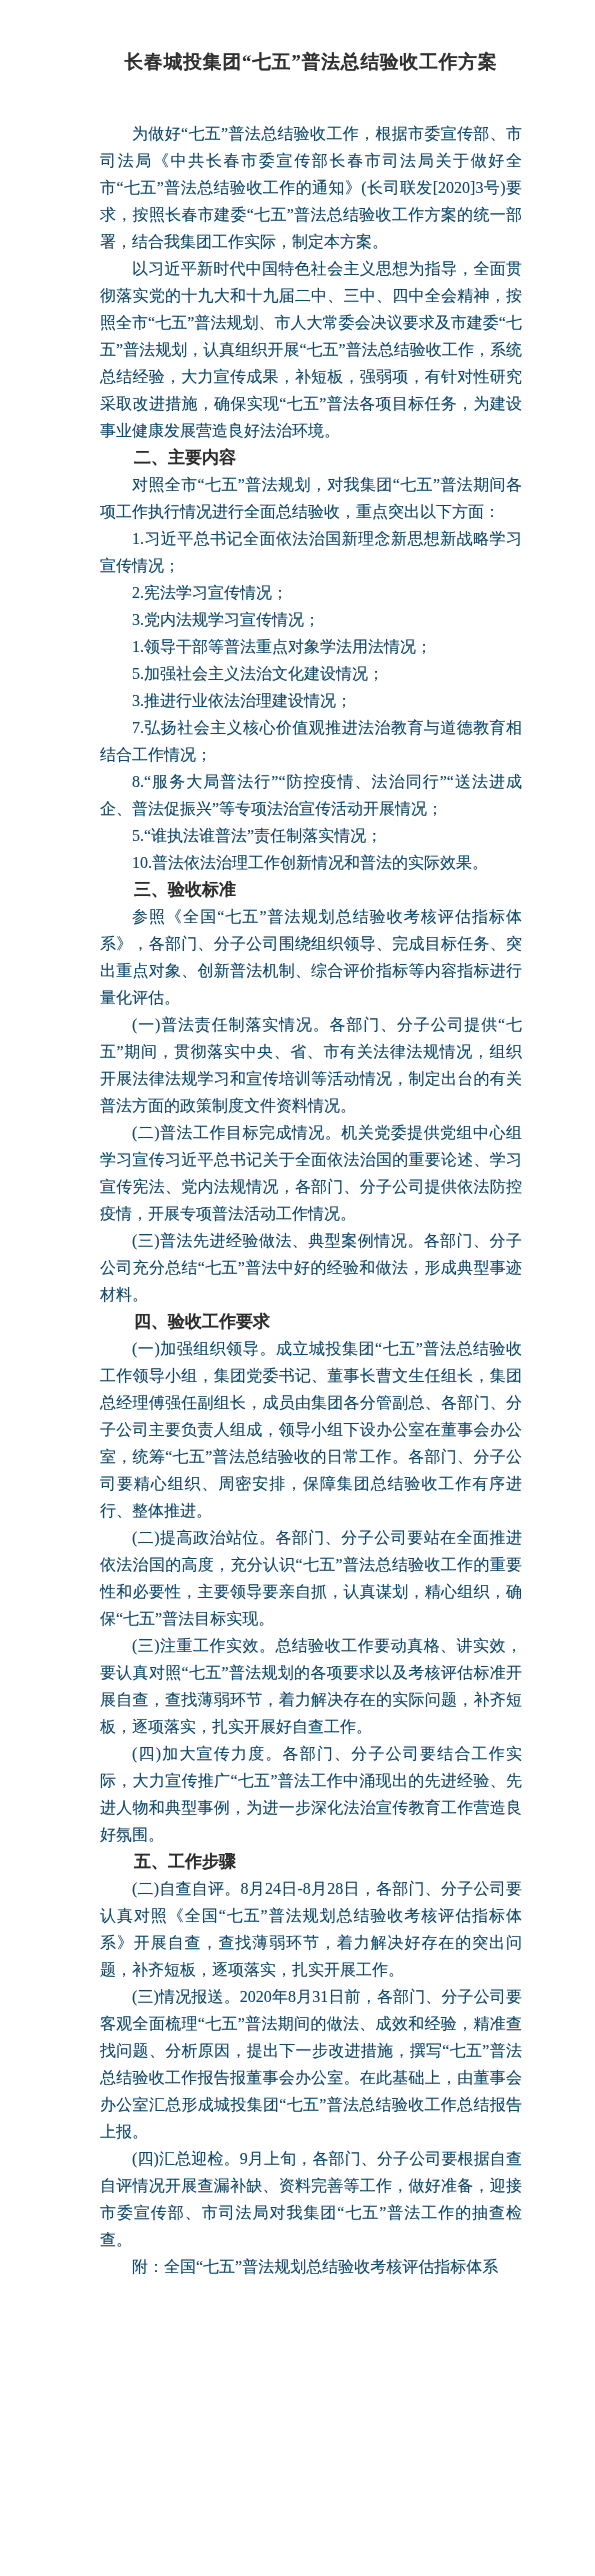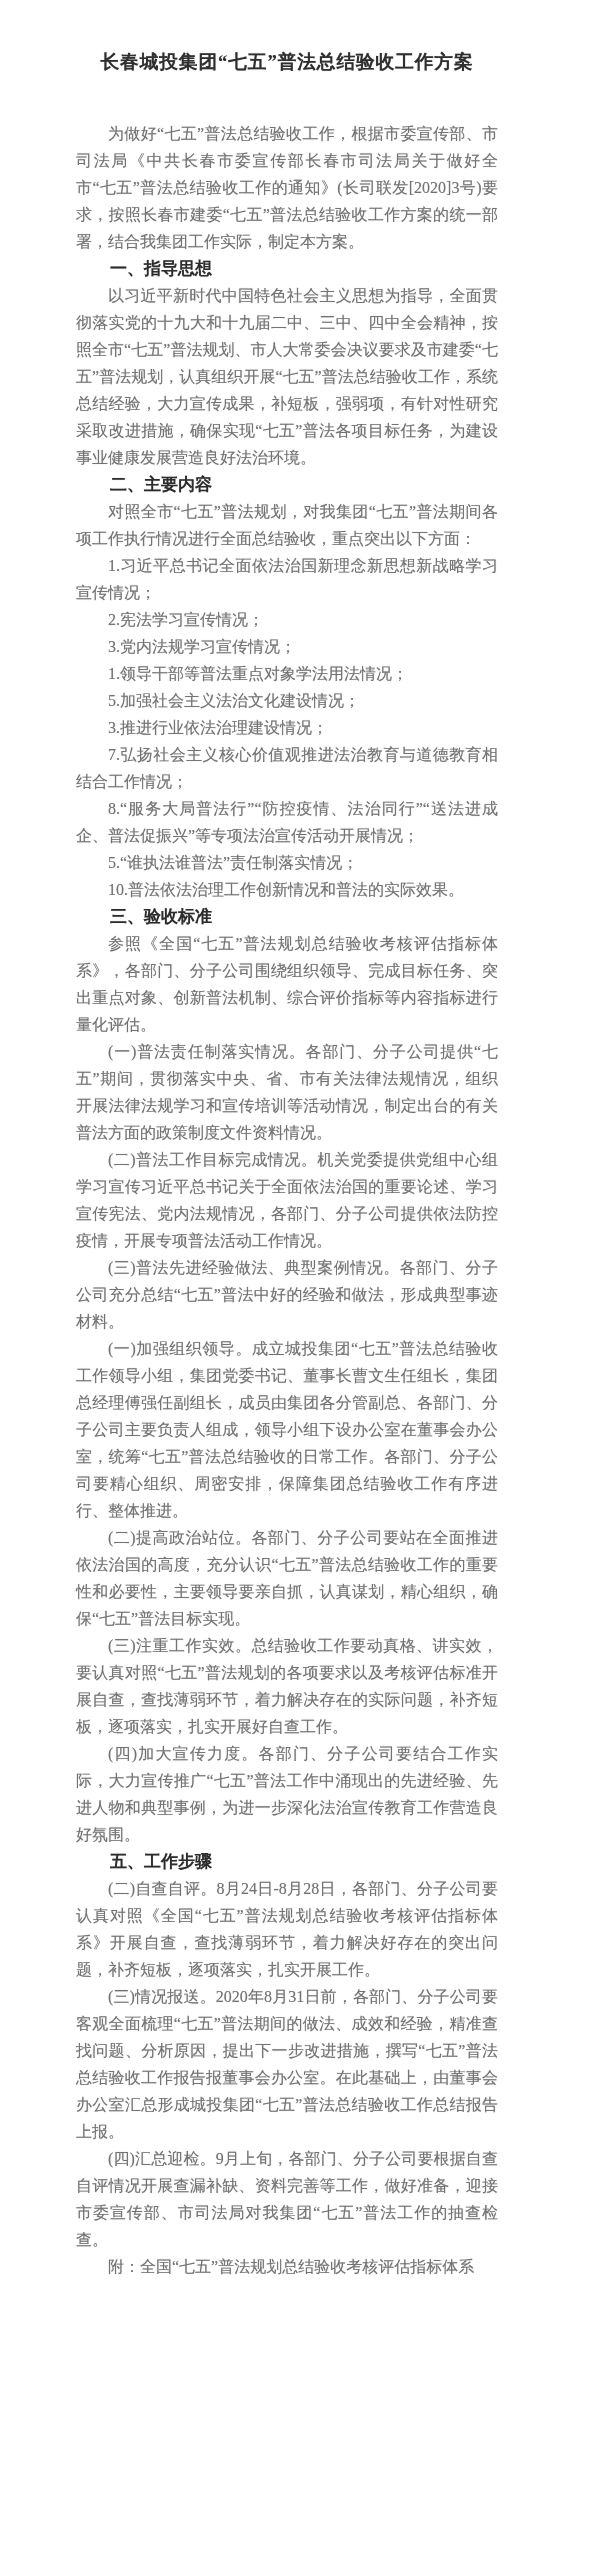--- a/index.html
+++ b/index.html
@@ -9,41 +9,41 @@
   }
   .page {
     position: relative;
     width: 596px;
     height: 2576px;
     background: #ffffff;
     overflow: hidden;
   }
   .content {
     position: absolute;
-    left: 76px;
+    left: 100px;
     top: 0;
     width: 422px;
   }
   .doc-title {
     margin: 47px 0 44px 0;
     text-align: center;
     font-family: "Liberation Serif", "DejaVu Serif", serif;
     font-weight: 700;
     font-size: 18.7px;
     line-height: 29px;
     letter-spacing: 0.9px;
     color: #2f2f2f;
     text-shadow: 0 0 0.9px rgba(47,47,47,0.40);
   }
   .block {
     margin: 0;
     font-family: "Liberation Serif", "DejaVu Serif", serif;
     font-size: 16px;
     line-height: 27px;
-    color: #737373;
+    color: #0c4a6e;
     text-align: justify;
     text-indent: 2em;
     word-break: break-all;
     text-shadow: 0 0 0.9px rgba(61,61,61,0.35);
   }
   .section-heading {
     font-family: "Liberation Sans", "DejaVu Sans", sans-serif;
     font-weight: 700;
     font-size: 17px;
     color: #2c2c2c;
@@ -51,39 +51,39 @@
   }
 </style>
 </head>
 <body>
 
 <div class="page">
   <div class="content">
     <h1 class="doc-title">长春城投集团“七五”普法总结验收工作方案</h1>
     <div id="doc-body">
         <p class="block">为做好“七五”普法总结验收工作，根据市委宣传部、市司法局《中共长春市委宣传部长春市司法局关于做好全市“七五”普法总结验收工作的通知》(长司联发[2020]3号)要求，按照长春市建委“七五”普法总结验收工作方案的统一部署，结合我集团工作实际，制定本方案。</p>
-        <p class="block section-heading">一、指导思想</p>
         <p class="block">以习近平新时代中国特色社会主义思想为指导，全面贯彻落实党的十九大和十九届二中、三中、四中全会精神，按照全市“七五”普法规划、市人大常委会决议要求及市建委“七五”普法规划，认真组织开展“七五”普法总结验收工作，系统总结经验，大力宣传成果，补短板，强弱项，有针对性研究采取改进措施，确保实现“七五”普法各项目标任务，为建设事业健康发展营造良好法治环境。</p>
         <p class="block section-heading">二、主要内容</p>
         <p class="block">对照全市“七五”普法规划，对我集团“七五”普法期间各项工作执行情况进行全面总结验收，重点突出以下方面：</p>
         <p class="block">1.习近平总书记全面依法治国新理念新思想新战略学习宣传情况；</p>
         <p class="block">2.宪法学习宣传情况；</p>
         <p class="block">3.党内法规学习宣传情况；</p>
         <p class="block">1.领导干部等普法重点对象学法用法情况；</p>
         <p class="block">5.加强社会主义法治文化建设情况；</p>
         <p class="block">3.推进行业依法治理建设情况；</p>
         <p class="block">7.弘扬社会主义核心价值观推进法治教育与道德教育相结合工作情况；</p>
         <p class="block">8.“服务大局普法行”“防控疫情、法治同行”“送法进成企、普法促振兴”等专项法治宣传活动开展情况；</p>
         <p class="block">5.“谁执法谁普法”责任制落实情况；</p>
         <p class="block">10.普法依法治理工作创新情况和普法的实际效果。</p>
         <p class="block section-heading">三、验收标准</p>
         <p class="block">参照《全国“七五”普法规划总结验收考核评估指标体系》，各部门、分子公司围绕组织领导、完成目标任务、突出重点对象、创新普法机制、综合评价指标等内容指标进行量化评估。</p>
         <p class="block">(一)普法责任制落实情况。各部门、分子公司提供“七五”期间，贯彻落实中央、省、市有关法律法规情况，组织开展法律法规学习和宣传培训等活动情况，制定出台的有关普法方面的政策制度文件资料情况。</p>
         <p class="block">(二)普法工作目标完成情况。机关党委提供党组中心组学习宣传习近平总书记关于全面依法治国的重要论述、学习宣传宪法、党内法规情况，各部门、分子公司提供依法防控疫情，开展专项普法活动工作情况。</p>
         <p class="block">(三)普法先进经验做法、典型案例情况。各部门、分子公司充分总结“七五”普法中好的经验和做法，形成典型事迹材料。</p>
+        <p class="block section-heading">四、验收工作要求</p>
         <p class="block">(一)加强组织领导。成立城投集团“七五”普法总结验收工作领导小组，集团党委书记、董事长曹文生任组长，集团总经理傅强任副组长，成员由集团各分管副总、各部门、分子公司主要负责人组成，领导小组下设办公室在董事会办公室，统筹“七五”普法总结验收的日常工作。各部门、分子公司要精心组织、周密安排，保障集团总结验收工作有序进行、整体推进。</p>
         <p class="block">(二)提高政治站位。各部门、分子公司要站在全面推进依法治国的高度，充分认识“七五”普法总结验收工作的重要性和必要性，主要领导要亲自抓，认真谋划，精心组织，确保“七五”普法目标实现。</p>
         <p class="block">(三)注重工作实效。总结验收工作要动真格、讲实效，要认真对照“七五”普法规划的各项要求以及考核评估标准开展自查，查找薄弱环节，着力解决存在的实际问题，补齐短板，逐项落实，扎实开展好自查工作。</p>
         <p class="block">(四)加大宣传力度。各部门、分子公司要结合工作实际，大力宣传推广“七五”普法工作中涌现出的先进经验、先进人物和典型事例，为进一步深化法治宣传教育工作营造良好氛围。</p>
         <p class="block section-heading">五、工作步骤</p>
         <p class="block">(二)自查自评。8月24日-8月28日，各部门、分子公司要认真对照《全国“七五”普法规划总结验收考核评估指标体系》开展自查，查找薄弱环节，着力解决好存在的突出问题，补齐短板，逐项落实，扎实开展工作。</p>
         <p class="block">(三)情况报送。2020年8月31日前，各部门、分子公司要客观全面梳理“七五”普法期间的做法、成效和经验，精准查找问题、分析原因，提出下一步改进措施，撰写“七五”普法总结验收工作报告报董事会办公室。在此基础上，由董事会办公室汇总形成城投集团“七五”普法总结验收工作总结报告上报。</p>
         <p class="block">(四)汇总迎检。9月上旬，各部门、分子公司要根据自查自评情况开展查漏补缺、资料完善等工作，做好准备，迎接市委宣传部、市司法局对我集团“七五”普法工作的抽查检查。</p>
         <p class="block">附：全国“七五”普法规划总结验收考核评估指标体系</p>
       </div>

